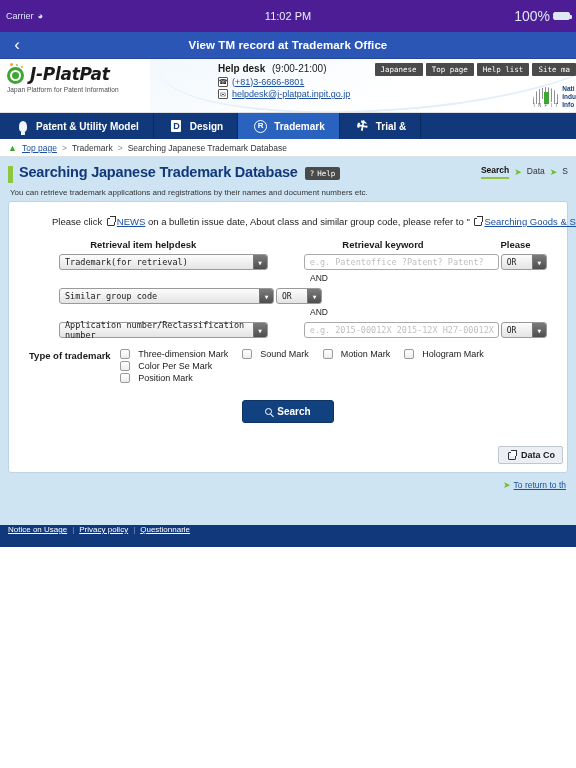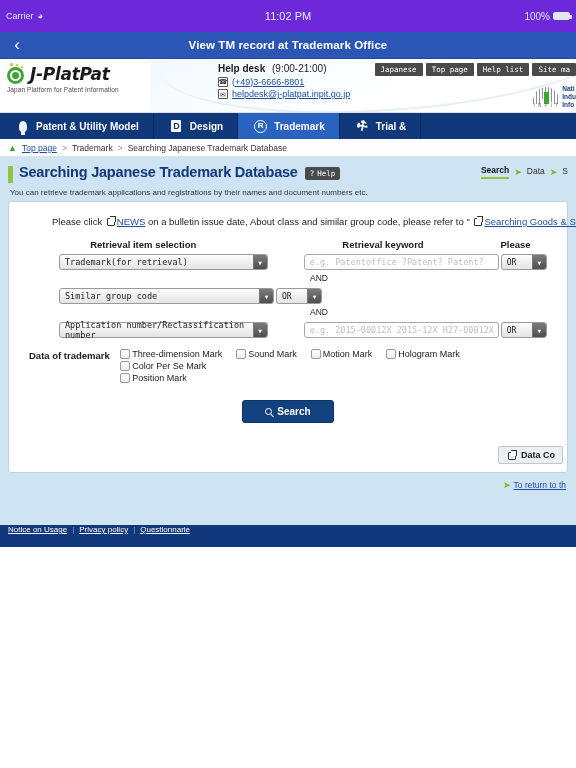--- a/index.html
+++ b/index.html
@@ -7,38 +7,38 @@
     width: 576px; height: 768px;
     background: #ffffff;
     font-family: "Liberation Sans", sans-serif;
     overflow: hidden;
   }
   * { box-sizing: border-box; }
 
   
   .status-bar {
     height: 16px;
-    background: #6d28d9;
+    background: #4c1d95;
     color: #dfe6f5;
     font-size: 9px;
     display: flex;
     align-items: center;
     padding: 16px 6px;
     position: relative;
   }
   .status-left { display: flex; align-items: center; gap: 4px; }
   .wifi-glyph { font-size: 9px; line-height: 1; }
   .status-center {
     position: absolute; left: 0; right: 0;
     text-align: center; font-size: 11px; color: #e8eefb;
     font-weight: normal;
   }
   .status-right {
     margin-left: auto; display: flex; align-items: center; gap: 3px;
-    font-size: 10px; z-index: 2;
+    font-size: 14px; z-index: 2;
   }
   .battery {
     width: 17px; height: 8px;
     border: 1px solid #dfe6f5; border-radius: 2px;
     position: relative; background: #dfe6f5;
   }
   .battery::after {
     content: ""; position: absolute; right: -3px; top: 2px;
     width: 2px; height: 4px; background: #dfe6f5; border-radius: 0 1px 1px 0;
   }
@@ -346,21 +346,21 @@
   
   .type-row {
     display: flex; margin-top: 11px; padding-left: 10px;
     font-size: 9.5px; color: #1a1a1a;
   }
   .type-label { font-weight: bold; width: 96px; padding-top: 1px; }
   .type-checks {
     display: flex; flex-wrap: wrap; width: 460px; row-gap: 2px;
   }
   .chk-item {
-    display: flex; align-items: center; gap: 2px;
+    display: flex; align-items: center; gap: 8px;
     margin-right: 14px; font-size: 9px; color: #1a1a1a;
     white-space: nowrap;
   }
   .chk-item:nth-child(6) { width: 100%; margin-right: 0; }
   .chk-box {
     width: 10px; height: 10px; border: 1px solid #9a9a9a; border-radius: 2px;
     background: linear-gradient(#ffffff, #ededed);
     flex: none;
   }
 
@@ -454,21 +454,21 @@
     <div class="logo-tagline">Japan Platform for Patent Information</div>
   </div>
 
   <div class="helpdesk">
     <div class="helpdesk-title">
       <span>Help desk</span>
       <span class="hours">(9:00-21:00)</span>
     </div>
     <div class="helpdesk-row">
       <span class="hd-icon">☎</span>
-      <span class="hd-link">(+49)3-6666-8801</span>
+      <span class="hd-link">(+81)3-6666-8801</span>
     </div>
     <div class="helpdesk-row">
       <span class="hd-icon">✉</span>
       <span class="hd-link">helpdesk@j-platpat.inpit.go.jp</span>
     </div>
   </div>
 
   <div class="header-utility">
     <div class="util-btn">Japanese</div>
     <div class="util-btn">Top page</div>
@@ -549,21 +549,21 @@
   <div class="white-panel">
 
     <div class="notice-line">
       <span>Please click</span>
       <span class="ext-ico"></span><span class="in-link">NEWS</span>
       <span>on a bulletin issue date, About class and similar group code, please refer to "</span>
       <span class="ext-ico"></span><span class="in-link">Searching Goods &amp; Services</span>
     </div>
 
     <div class="form-head">
-      <div class="col-item">Retrieval item selection</div>
+      <div class="col-item">Retrieval item helpdesk</div>
       <div class="col-kw">Retrieval keyword</div>
       <div class="col-method">Please</div>
     </div>
 
     <div class="form-row">
       <div class="sel-wrap">
         <div class="fake-select">
           <span class="sel-text">Trademark(for retrieval)</span>
           <span class="arrow-box">▼</span>
         </div>
@@ -610,21 +610,21 @@
       </div>
       <div class="method-wrap">
         <div class="fake-select method-select">
           <span class="sel-text">OR</span>
           <span class="arrow-box">▼</span>
         </div>
       </div>
     </div>
 
     <div class="type-row">
-      <div class="type-label">Data of trademark</div>
+      <div class="type-label">Type of trademark</div>
       <div class="type-checks">
         <label class="chk-item">
           <span class="chk-box"></span>
           <span>Three-dimension Mark</span>
         </label>
         <label class="chk-item">
           <span class="chk-box"></span>
           <span>Sound Mark</span>
         </label>
         <label class="chk-item">

